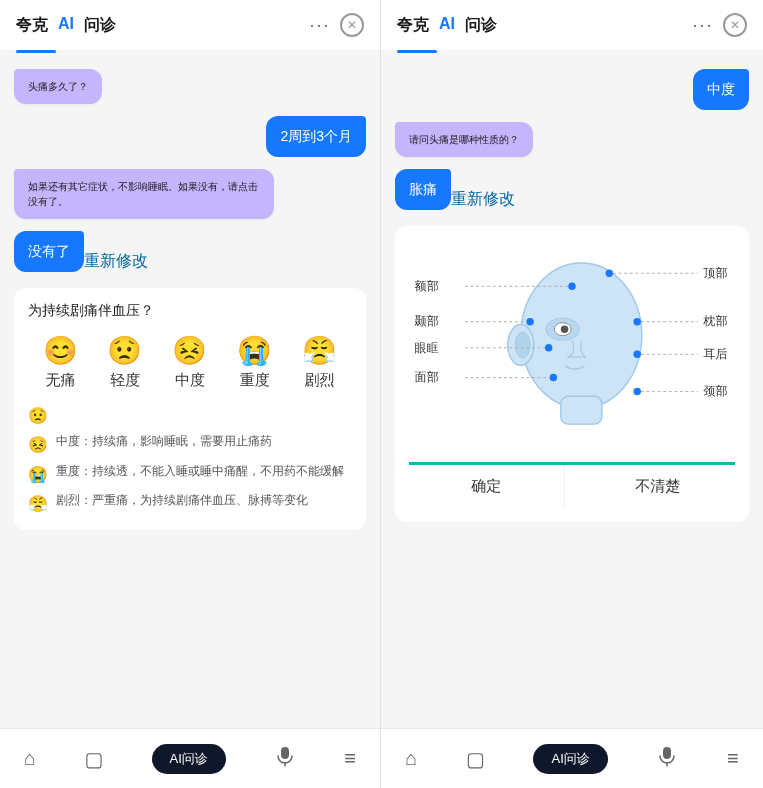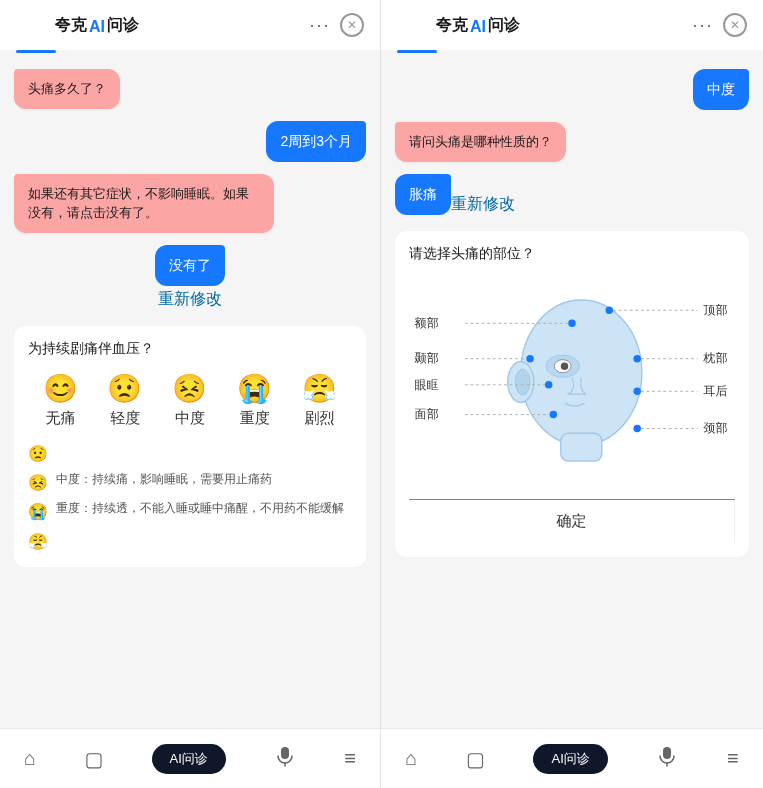--- a/index.html
+++ b/index.html
@@ -30,23 +30,22 @@
       background: #fff;
       height: 50px;
       flex-shrink: 0;
     }
 
     .header-title {
       font-size: 16px;
       font-weight: 600;
       color: #1a1a1a;
       display: flex;
-      align-items: flex-end;
-      gap: 2px;
-      margin-left: 39px;
+      align-items: flex-start;
+      gap: 10px;
     }
 
     .header-ai {
       color: #1677ff;
       font-weight: 700;
     }
 
     .header-actions {
       display: flex;
       align-items: center;
@@ -95,25 +94,25 @@
       display: flex;
       justify-content: flex-start;
     }
 
     .msg-right {
       display: flex;
       justify-content: flex-end;
     }
 
     .bubble-left {
-      background: #fca5a5;
+      background: #c4b5fd;
       border-radius: 4px 12px 12px 12px;
       padding: 10px 14px;
       max-width: 260px;
-      font-size: 13px;
+      font-size: 10px;
       color: #1a1a1a;
       line-height: 1.5;
       box-shadow: 0 1px 3px rgba(0,0,0,0.06);
     }
 
     .bubble-right {
       background: #1677ff;
       border-radius: 12px 4px 12px 12px;
       padding: 10px 14px;
       max-width: 200px;
@@ -247,21 +246,21 @@
     .head-selector-title {
       font-size: 14px;
       color: #1a1a1a;
       margin-bottom: 14px;
     }
 
     .confirm-row {
       display: flex;
       gap: 16px;
       margin-top: 12px;
-      border-top: 1px solid #14b8a6;
+      border-top: 3px solid #14b8a6;
     }
 
     .confirm-btn {
       flex: 1;
       padding: 12px;
       text-align: center;
       font-size: 15px;
       cursor: pointer;
       border: none;
       background: none;
@@ -312,21 +311,21 @@
         <span>2周到3个月</span>
       </div>
     </div>
 
     <div class="msg-left">
       <div class="bubble-left">
         <span>如果还有其它症状，不影响睡眠。如果没有，请点击没有了。</span>
       </div>
     </div>
 
-    <div style="display:flex; flex-direction:column; align-items:center;font-family:Liberation Serif, serif;">
+    <div style="display:flex; flex-direction:row; align-items:flex-end;font-family:Liberation Serif, serif;">
       <div class="bubble-right">
         <span>没有了</span>
       </div>
       <div class="remodify-link">重新修改</div>
     </div>
 
     <div class="pain-degree-section">
       <div class="pain-question">为持续剧痛伴血压？</div>
 
       <div class="pain-options">
@@ -359,20 +358,21 @@
         <div class="pain-desc-item">
           <span class="pain-desc-emoji">😣</span>
           <span>中度：持续痛，影响睡眠，需要用止痛药</span>
         </div>
         <div class="pain-desc-item">
           <span class="pain-desc-emoji">😭</span>
           <span>重度：持续透，不能入睡或睡中痛醒，不用药不能缓解</span>
         </div>
         <div class="pain-desc-item">
           <span class="pain-desc-emoji">😤</span>
+          <span>剧烈：严重痛，为持续剧痛伴血压、脉搏等变化</span>
         </div>
       </div>
     </div>
   </div>
 
   <div class="bottom-nav">
     <div class="nav-item">
       <span class="nav-icon">⌂</span>
     </div>
     <div class="nav-item">
@@ -426,21 +426,20 @@
     </div>
 
     <div style="display:flex; flex-direction:row; align-items:flex-end;">
       <div class="bubble-right">
         <span>胀痛</span>
       </div>
       <div class="remodify-link">重新修改</div>
     </div>
 
     <div class="head-selector">
-      <div class="head-selector-title">请选择头痛的部位？</div>
 
       <div class="head-svg-wrapper">
         <svg width="100%" height="210" viewBox="0 0 350 210" xmlns="http://www.w3.org/2000/svg">
 
           <ellipse cx="185" cy="95" rx="65" ry="78" fill="#cce4f5" stroke="#a0c8e8" stroke-width="1.5"></ellipse>
 
           <rect x="163" y="160" width="44" height="30" rx="8" fill="#cce4f5" stroke="#a0c8e8" stroke-width="1.5"></rect>
 
           <ellipse cx="120" cy="105" rx="14" ry="22" fill="#cce4f5" stroke="#a0c8e8" stroke-width="1.5"></ellipse>
 
@@ -494,20 +493,21 @@
 
           <text x="316" y="32" font-size="13" fill="#333" font-family="PingFang SC, sans-serif">顶部</text>
           <text x="316" y="84" font-size="13" fill="#333" font-family="PingFang SC, sans-serif">枕部</text>
           <text x="316" y="119" font-size="13" fill="#333" font-family="PingFang SC, sans-serif">耳后</text>
           <text x="316" y="159" font-size="13" fill="#333" font-family="PingFang SC, sans-serif">颈部</text>
         </svg>
       </div>
 
       <div class="confirm-row">
         <button class="confirm-btn">确定</button>
+        <button class="confirm-btn">不清楚</button>
       </div>
     </div>
 
   </div>
 
   <div class="bottom-nav">
     <div class="nav-item">
       <span class="nav-icon">⌂</span>
     </div>
     <div class="nav-item">

